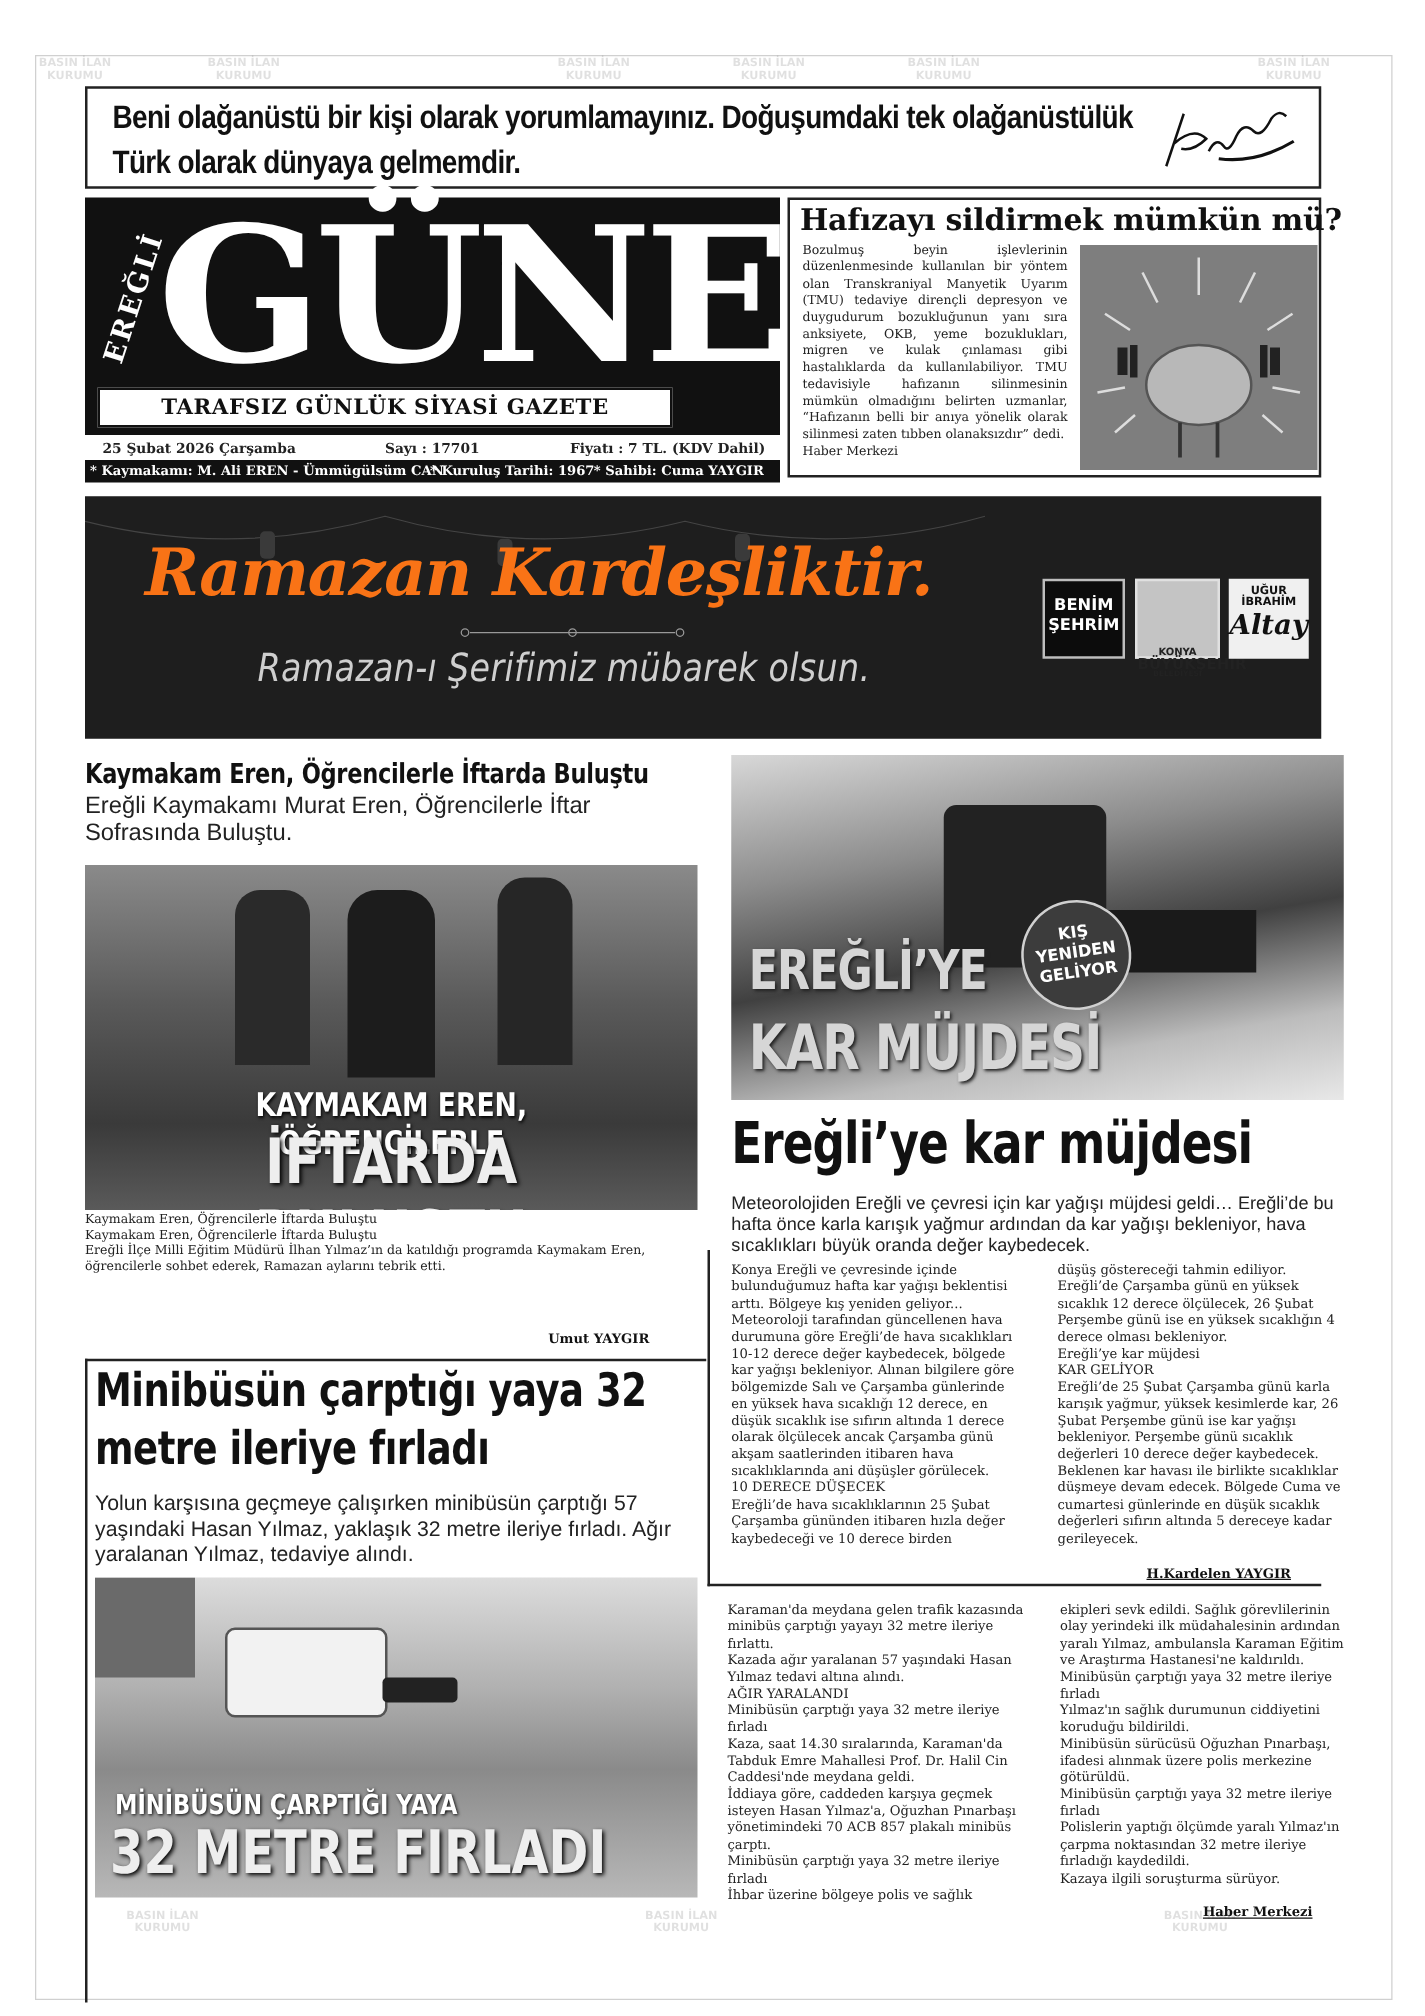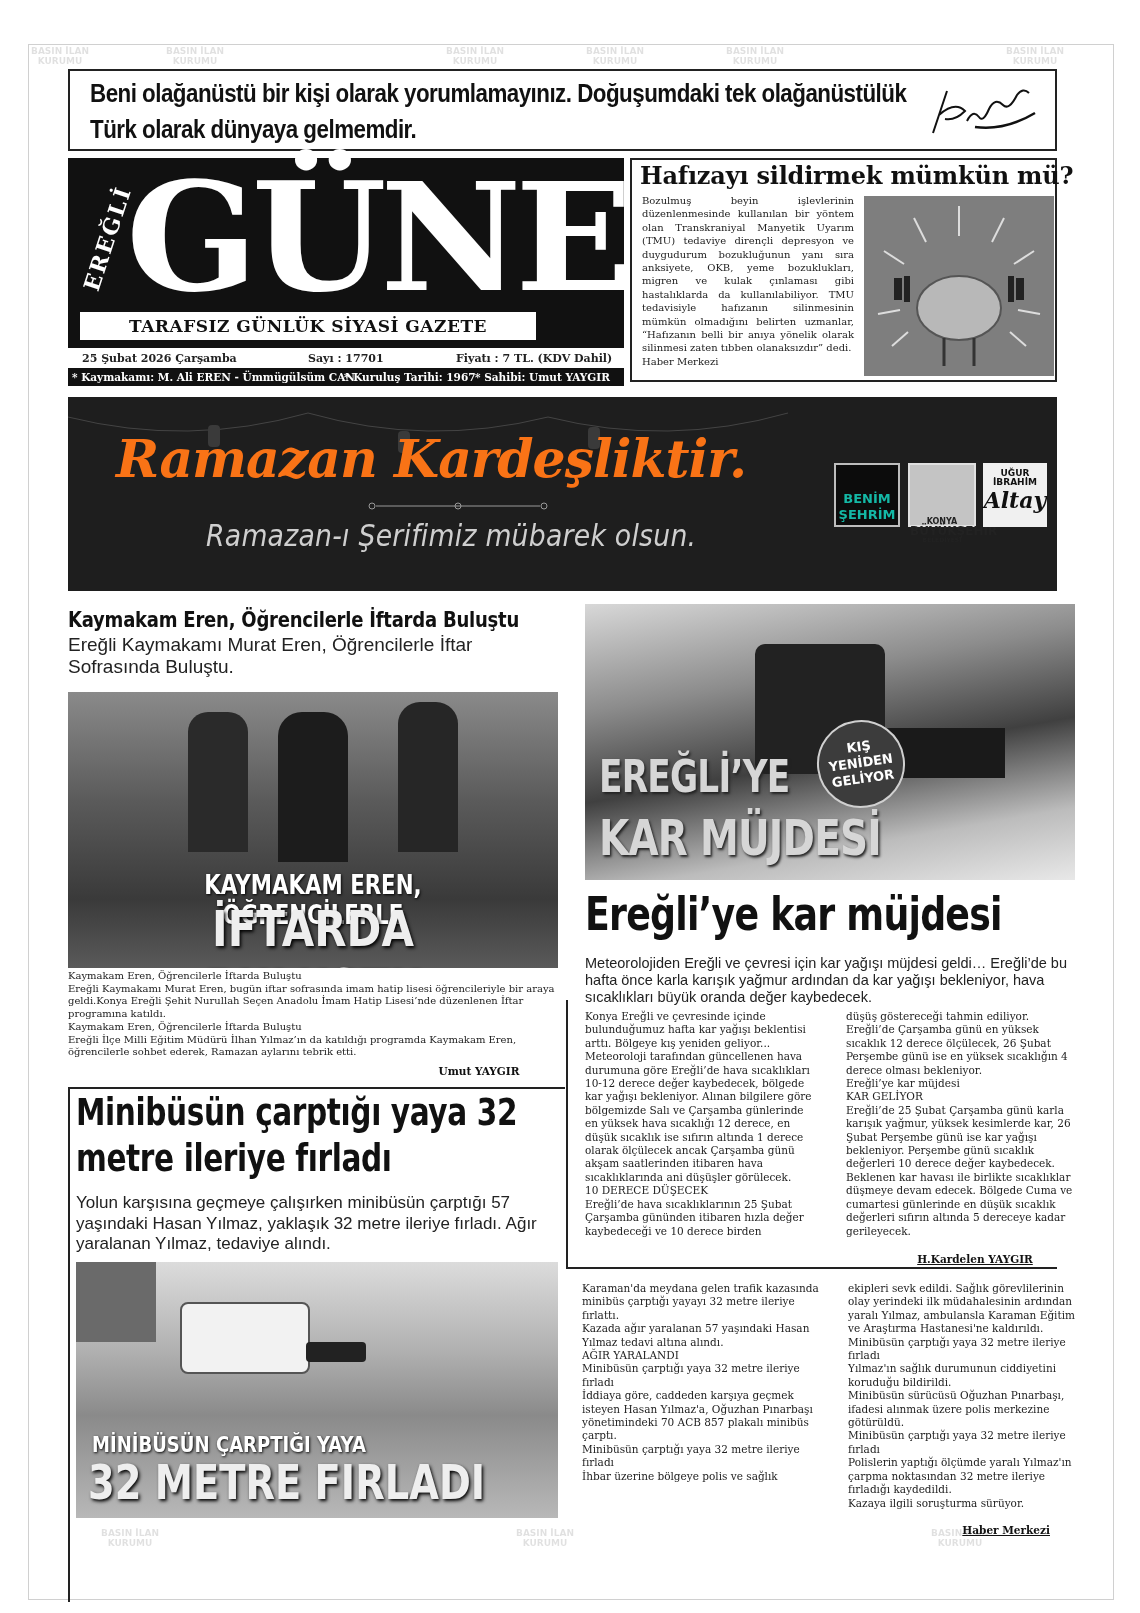--- a/index.html
+++ b/index.html
@@ -24,21 +24,21 @@
 .hafiza{left:630px;top:158px;width:427px;height:224px;border:2px solid #222}
 .hafiza-title{left:8px;top:0px;font-weight:bold;font-size:24px;line-height:32px;letter-spacing:-0.2px;white-space:nowrap}
 .hafiza-body{left:10px;top:34px;width:212px;font-size:10px;line-height:13.4px;text-align:justify;color:#222}
 .hafiza-img{left:232px;top:36px;width:190px;height:180px;background:#7e7e7e}
 
 .banner{left:68px;top:397px;width:989px;height:194px;background:#1e1e1e;overflow:hidden}
 .banner-title{left:48px;top:30px;font-family:"DejaVu Serif",serif;font-style:italic;font-weight:bold;font-size:52px;line-height:64px;color:#f97316;letter-spacing:-1px}
 .banner-orn{left:300px;top:104px;width:180px;height:10px}
 .banner-sub{left:138px;top:118px;font-family:"DejaVu Sans",sans-serif;font-style:italic;font-size:31px;line-height:40px;color:#cfcfcf;font-weight:normal;transform:scaleX(0.86);transform-origin:left top;letter-spacing:0.3px}
 .logo{top:66px;height:64px;font-family:"DejaVu Sans",sans-serif;font-weight:bold;text-align:center}
-.logo1{left:766px;width:66px;background:#0c0c0c;border:2px solid #bdbdbd;color:#14b8a6;font-size:13px;line-height:16px;padding-top:26px}
+.logo1{left:766px;width:66px;background:#0c0c0c;border:2px solid #bdbdbd;color:#ffffff;font-size:13px;line-height:16px;padding-top:12px}
 .logo2{left:840px;width:68px;background:#c4c4c4;border:2px solid #e0e0e0;color:#222;font-size:7px;line-height:8px;padding-top:53px}
 .logo3{left:915px;width:64px;background:#f0f0f0;color:#111;font-size:9px;line-height:9px;padding-top:6px}
 
 .k-head{left:68px;top:606px;font-family:"DejaVu Sans",sans-serif;font-weight:bold;font-size:22px;line-height:28px;transform:scaleX(0.82);transform-origin:left top;white-space:nowrap;letter-spacing:-0.3px}
 .k-sub{left:68px;top:634px;width:490px;font-family:"Liberation Sans",sans-serif;font-size:19px;line-height:22px;color:#222}
 .k-photo{left:68px;top:692px;width:490px;height:276px;background:linear-gradient(180deg,#8a8a8a 0%,#5a5a5a 40%,#3a3a3a 75%,#5a5a5a 100%);overflow:hidden}
 .k-photo-cap1{left:0;width:490px;top:178px;text-align:center;font-family:"DejaVu Sans",sans-serif;font-weight:bold;font-size:26px;color:#fff;transform:scaleX(0.82);text-shadow:1px 1px 3px #000}
 .k-photo-cap2{left:0;width:490px;top:208px;text-align:center;font-family:"DejaVu Sans",sans-serif;font-weight:bold;font-size:50px;line-height:58px;color:#eee;transform:scaleX(0.84);text-shadow:2px 2px 4px #000}
 .k-body{left:68px;top:970px;width:490px;font-size:10px;line-height:12.7px;color:#222}
 .k-byline{left:400px;top:1065px;width:158px;text-align:center;font-size:10.5px;font-weight:bold}
@@ -88,21 +88,21 @@
   <div class="abs mast-sub">TARAFSIZ GÜNLÜK SİYASİ GAZETE</div>
 </div>
 <div class="abs meta-row">
   <span style="left:14px">25 Şubat 2026 Çarşamba</span>
   <span style="left:240px">Sayı : 17701</span>
   <span style="left:388px">Fiyatı : 7 TL. (KDV Dahil)</span>
 </div>
 <div class="abs founders-bar">
   <span style="left:4px">* Kaymakamı: M. Ali EREN - Ümmügülsüm CAN</span>
   <span style="left:276px">* Kuruluş Tarihi: 1967</span>
-  <span style="left:407px">* Sahibi: Umut YAYGIR</span>
+  <span style="left:407px">* Sahibi: Cuma YAYGIR</span>
 </div>
 
 <div class="abs hafiza">
   <div class="abs hafiza-title">Hafızayı sildirmek mümkün mü?</div>
   <div class="abs hafiza-body">
     <span class="para">Bozulmuş beyin işlevlerinin düzenlenmesinde kullanılan bir yöntem olan Transkraniyal Manyetik Uyarım (TMU) tedaviye dirençli depresyon ve duygudurum bozukluğunun yanı sıra anksiyete, OKB, yeme bozuklukları, migren ve kulak çınlaması gibi hastalıklarda da kullanılabiliyor. TMU tedavisiyle hafızanın silinmesinin mümkün olmadığını belirten uzmanlar, “Hafızanın belli bir anıya yönelik olarak silinmesi zaten tıbben olanaksızdır” dedi.</span>
     <span class="para">Haber Merkezi</span>
   </div>
   <div class="abs hafiza-img">
     <svg width="190" height="180" viewBox="0 0 190 180">
@@ -166,21 +166,20 @@
 <div class="abs k-sub">Ereğli Kaymakamı Murat Eren, Öğrencilerle İftar Sofrasında Buluştu.</div>
 <div class="abs k-photo">
   <div class="abs" style="left:120px;top:20px;width:60px;height:140px;background:#2a2a2a;border-radius:20px 20px 0 0"></div>
   <div class="abs" style="left:210px;top:20px;width:70px;height:150px;background:#1c1c1c;border-radius:24px 24px 0 0"></div>
   <div class="abs" style="left:330px;top:10px;width:60px;height:150px;background:#262626;border-radius:22px 22px 0 0"></div>
   <div class="abs k-photo-cap1">KAYMAKAM EREN, ÖĞRENCİLERLE</div>
   <div class="abs k-photo-cap2">İFTARDA BULUŞTU</div>
 </div>
 <div class="abs k-body">
   <span class="para">Kaymakam Eren, Öğrencilerle İftarda Buluştu</span>
-  <span class="para">Ereğli Kaymakamı Murat Eren, bugün iftar sofrasında imam hatip lisesi öğrencileriyle bir araya geldi.Konya Ereğli Şehit Nurullah Seçen Anadolu İmam Hatip Lisesi’nde düzenlenen İftar programına katıldı.</span>
   <span class="para">Kaymakam Eren, Öğrencilerle İftarda Buluştu</span>
   <span class="para">Ereğli İlçe Milli Eğitim Müdürü İlhan Yılmaz’ın da katıldığı programda Kaymakam Eren, öğrencilerle sohbet ederek, Ramazan aylarını tebrik etti.</span>
 </div>
 <div class="abs k-byline">Umut YAYGIR</div>
 
 <div class="abs s-photo">
   <div class="abs" style="left:170px;top:40px;width:130px;height:130px;background:#222;border-radius:10px"></div>
   <div class="abs" style="left:280px;top:124px;width:140px;height:50px;background:#1a1a1a"></div>
   <div class="abs s-badge">
     <span class="para">KIŞ</span>
@@ -215,20 +214,21 @@
   <div class="abs" style="left:104px;top:40px;width:130px;height:72px;background:#f2f2f2;border:2px solid #555;border-radius:8px"></div>
   <div class="abs" style="left:230px;top:80px;width:60px;height:20px;background:#222;border-radius:4px"></div>
   <div class="abs m-cap1">MİNİBÜSÜN ÇARPTIĞI YAYA</div>
   <div class="abs m-cap2">32 METRE FIRLADI</div>
 </div>
 <div class="abs m-col" style="left:582px">
   <span class="para">Karaman'da meydana gelen trafik kazasında minibüs çarptığı yayayı 32 metre ileriye fırlattı.</span>
   <span class="para">Kazada ağır yaralanan 57 yaşındaki Hasan Yılmaz tedavi altına alındı.</span>
   <span class="para">AĞIR YARALANDI</span>
   <span class="para">Minibüsün çarptığı yaya 32 metre ileriye fırladı</span>
+  <span class="para">Kaza, saat 14.30 sıralarında, Karaman'da Tabduk Emre Mahallesi Prof. Dr. Halil Cin Caddesi'nde meydana geldi.</span>
   <span class="para">İddiaya göre, caddeden karşıya geçmek isteyen Hasan Yılmaz'a, Oğuzhan Pınarbaşı yönetimindeki 70 ACB 857 plakalı minibüs çarptı.</span>
   <span class="para">Minibüsün çarptığı yaya 32 metre ileriye fırladı</span>
   <span class="para">İhbar üzerine bölgeye polis ve sağlık</span>
 </div>
 <div class="abs m-col" style="left:848px;width:232px">
   <span class="para">ekipleri sevk edildi. Sağlık görevlilerinin olay yerindeki ilk müdahalesinin ardından yaralı Yılmaz, ambulansla Karaman Eğitim ve Araştırma Hastanesi'ne kaldırıldı.</span>
   <span class="para">Minibüsün çarptığı yaya 32 metre ileriye fırladı</span>
   <span class="para">Yılmaz'ın sağlık durumunun ciddiyetini koruduğu bildirildi.</span>
   <span class="para">Minibüsün sürücüsü Oğuzhan Pınarbaşı, ifadesi alınmak üzere polis merkezine götürüldü.</span>
   <span class="para">Minibüsün çarptığı yaya 32 metre ileriye fırladı</span>

